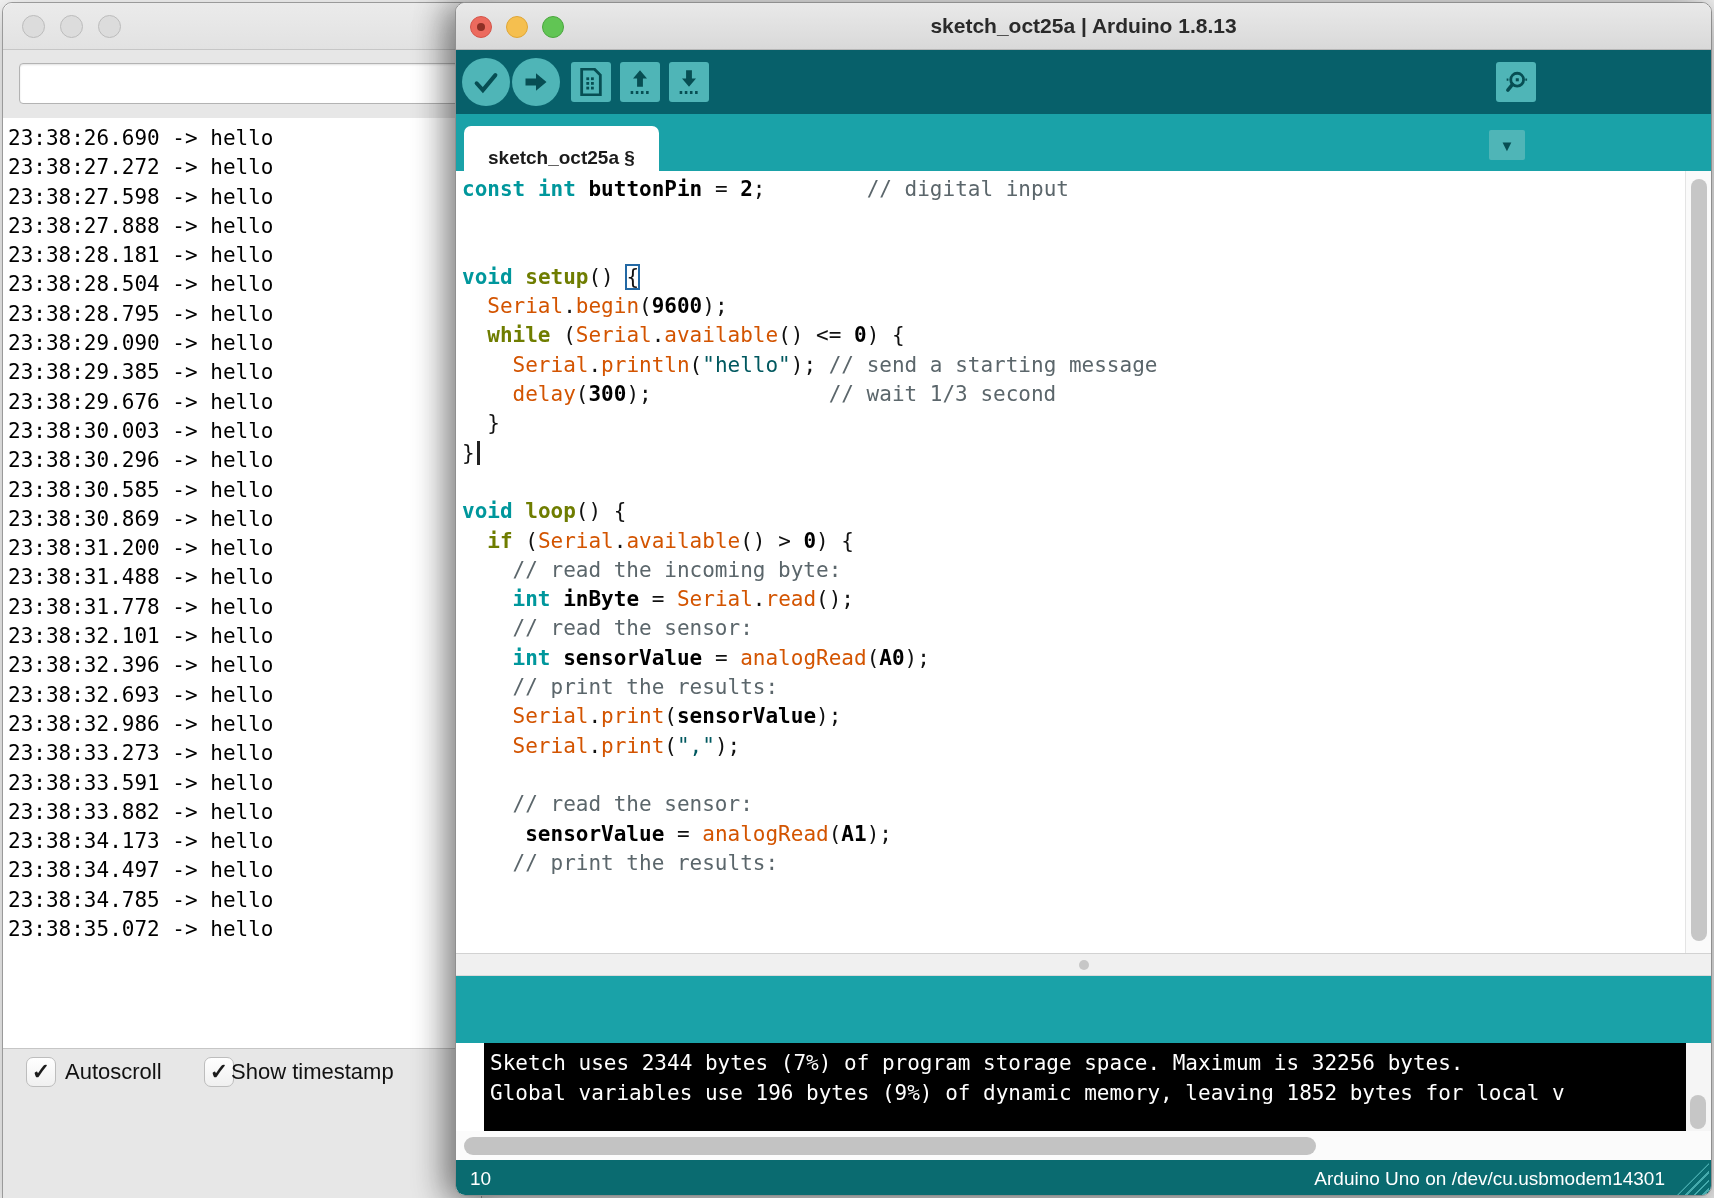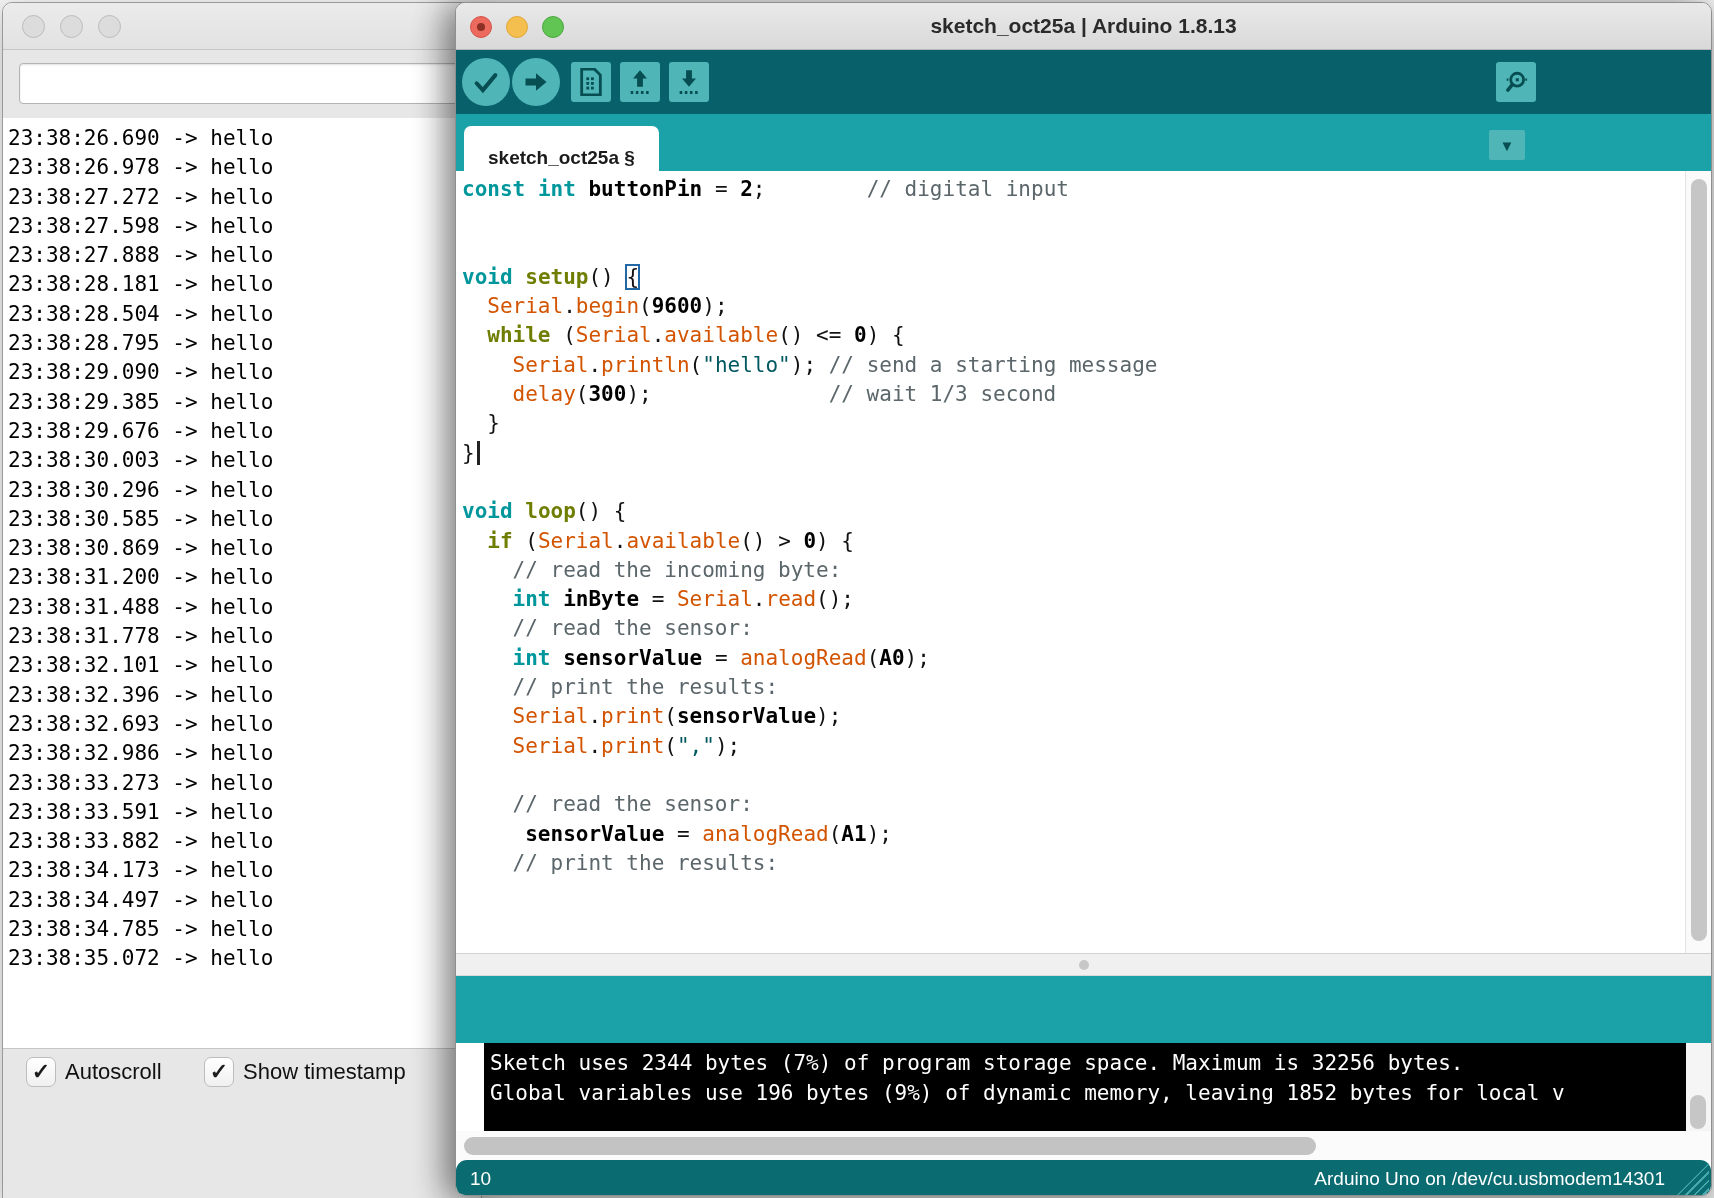--- a/index.html
+++ b/index.html
@@ -126,21 +126,21 @@
     font-family:"DejaVu Sans Mono",monospace;font-size:21px;line-height:30px;
     color:#fff;white-space:pre;
   }
   .console-scroll-strip{left:1230px;top:1040px;width:25px;height:88px;background:#f5f5f5;}
   .console-scroll-thumb{left:4px;top:52px;width:16px;height:34px;background:#c6c6c6;border-radius:8px;}
 
   .h-scroll-track{left:0;top:1128px;width:100%;height:29px;background:#fbfbfb;}
   .h-scroll-thumb{left:8px;top:6px;width:852px;height:18px;background:#c3c3c3;border-radius:9px;}
 
   
-  .ide-statusbar{left:0;top:1157px;width:100%;height:37px;background:#0a6b70;border-radius:11px;}
+  .ide-statusbar{left:0;top:1157px;width:100%;height:37px;background:#0a6b70;}
   .status-line-num{left:14px;top:0;height:37px;line-height:37px;color:#fff;font-size:19px;}
   .status-board{right:46px;top:0;height:37px;line-height:37px;color:#fff;font-size:19px;white-space:nowrap;}
   .resize-grip{
     right:2px;top:3px;width:32px;height:32px;
     background:repeating-linear-gradient(135deg,transparent 0 4px,#4fb5b7 4px 6px);
     clip-path:polygon(100% 0,100% 100%,0 100%);
     opacity:.85;
   }
 
   svg{display:block;}
@@ -155,21 +155,20 @@
     <div class="abs m-light" style="left:57px;"></div>
     <div class="abs m-light" style="left:95px;"></div>
   </div>
 
   <div class="abs m-toolbar-row">
     <input class="abs m-input" type="text" placeholder="" style="">
   </div>
 
   <div class="abs m-output">
       <div class="m-line">23:38:26.690 -&gt; hello</div>
-      <div class="m-line">23:38:26.978 -&gt; hello</div>
       <div class="m-line">23:38:27.272 -&gt; hello</div>
       <div class="m-line">23:38:27.598 -&gt; hello</div>
       <div class="m-line">23:38:27.888 -&gt; hello</div>
       <div class="m-line">23:38:28.181 -&gt; hello</div>
       <div class="m-line">23:38:28.504 -&gt; hello</div>
       <div class="m-line">23:38:28.795 -&gt; hello</div>
       <div class="m-line">23:38:29.090 -&gt; hello</div>
       <div class="m-line">23:38:29.385 -&gt; hello</div>
       <div class="m-line">23:38:29.676 -&gt; hello</div>
       <div class="m-line">23:38:30.003 -&gt; hello</div>
@@ -194,21 +193,21 @@
 
   <div class="abs m-bottombar">
     <div class="abs m-check-row">
       <div class="abs m-checkbox" style="left:23px;">
         <span>✓</span>
       </div>
       <div class="abs m-check-label" style="left:62px;">Autoscroll</div>
       <div class="abs m-checkbox" style="left:201px;">
         <span>✓</span>
       </div>
-      <div class="abs m-check-label" style="left:240px;">Show timestamp</div>
+      <div class="abs m-check-label" style="left:228px;">Show timestamp</div>
     </div>
   </div>
 </div>
 
 <div class="abs ide-window">
 
   <div class="abs ide-titlebar">
     <div class="abs ide-title">sketch_oct25a | Arduino 1.8.13</div>
     <div class="abs tl tl-red" style="left:14px;">
       <div class="edited-dot"></div>

